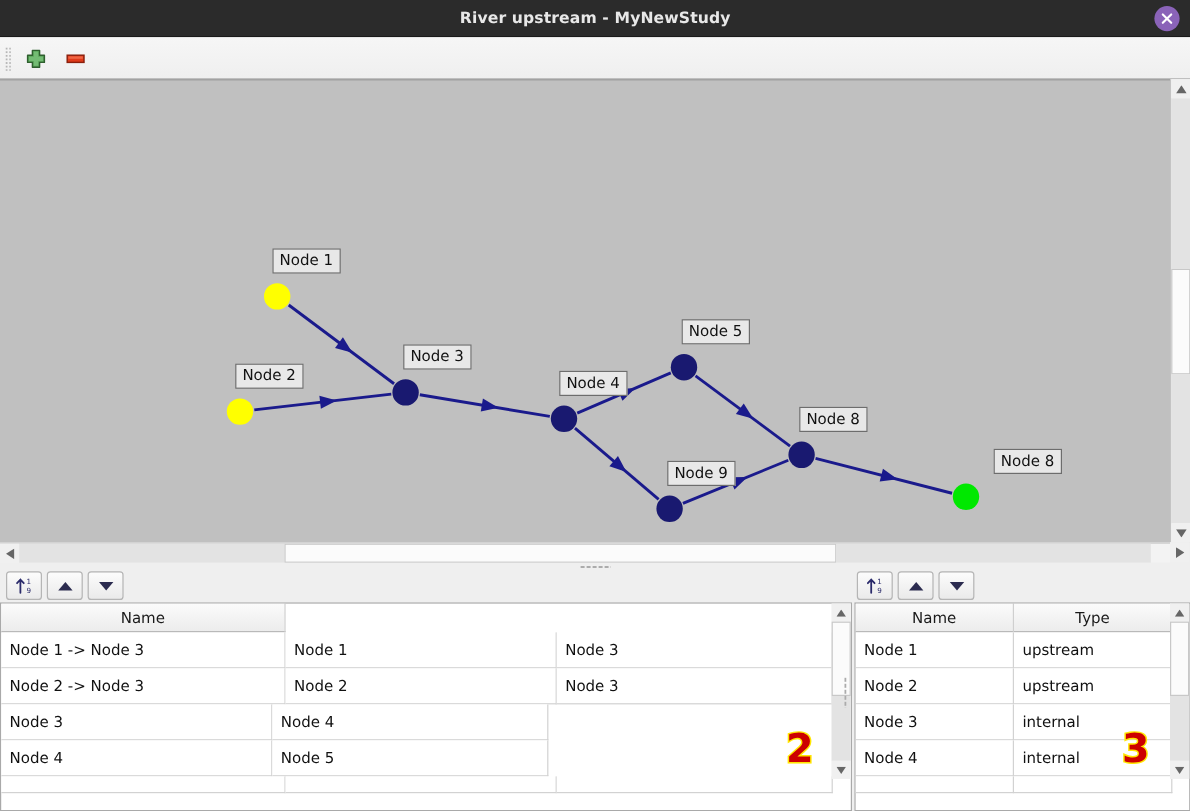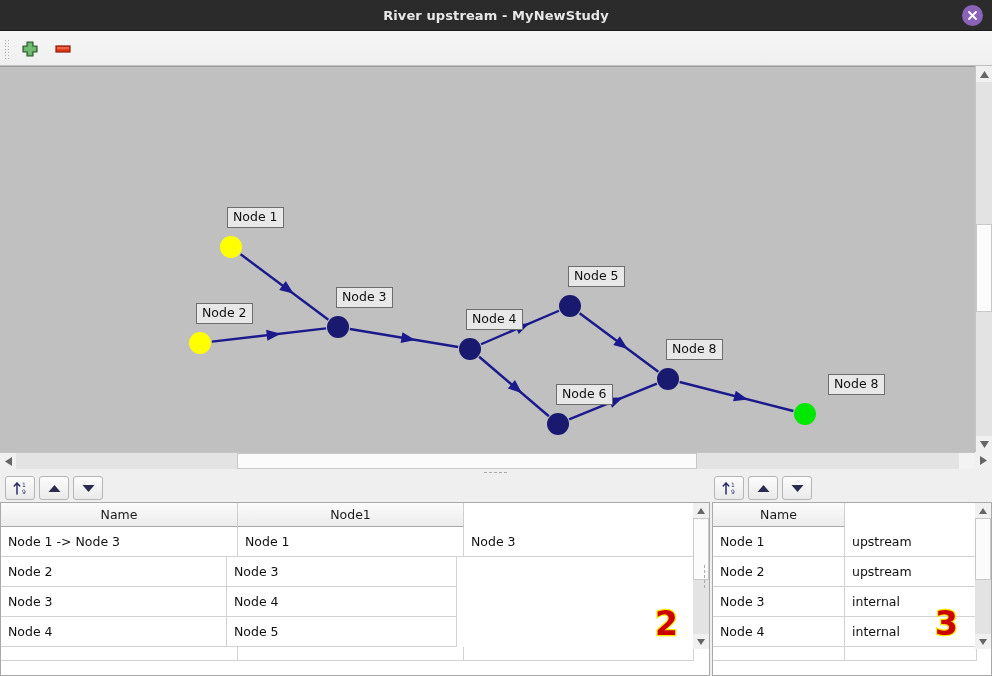--- a/index.html
+++ b/index.html
@@ -223,21 +223,21 @@
         <circle cx="668" cy="312" r="11" fill="#191970"></circle>
         <circle cx="805" cy="347" r="11" fill="#00e800"></circle>
       </g>
   </svg>
   <div id="labels-layer">
       <div class="node-label" style="left: 227px; top: 140px;">Node 1</div>
       <div class="node-label" style="left: 196px; top: 236px;">Node 2</div>
       <div class="node-label" style="left: 336px; top: 220px;">Node 3</div>
       <div class="node-label" style="left: 466px; top: 242px;">Node 4</div>
       <div class="node-label" style="left: 568px; top: 199px;">Node 5</div>
-      <div class="node-label" style="left: 556px; top: 317px;">Node 6</div>
+      <div class="node-label" style="left: 556px; top: 317px;">Node 9</div>
       <div class="node-label" style="left: 666px; top: 272px;">Node 8</div>
       <div class="node-label" style="left: 828px; top: 307px;">Node 8</div>
     </div>
   <div class="annot" id="annot-1" style="left:940px; top:408px;">1</div>
 </div>
 
 <div id="cv-vsb">
   <div class="sb-arrow" style="left:0;top:0;width:16px;height:16px;">
     <svg width="9" height="7" viewBox="0 0 9 7">
         <polygon points="4.5,0 9,7 0,7" fill="#666"></polygon>
@@ -293,29 +293,29 @@
     <div class="pbtn" style="left:68px;">
       <svg width="13" height="9" viewBox="0 0 13 9">
           <polygon points="0.5,1 12.5,1 6.5,8" fill="#2b2b4f"></polygon>
         </svg>
     </div>
   </div>
 
   <div class="tbl" id="links-table" style="left:0; top:26px; width:710px; height:174px;">
     <div class="thead" id="links-thead">
         <div class="th" style="width: 237px;">Name</div>
-        <div class="th" style="width: 226px;">Node1</div>
       </div>
     <div id="links-tbody">
         <div class="trow">
           <div class="td" style="width: 237px;">Node 1 -&gt; Node 3</div>
           <div class="td" style="width: 226px;">Node 1</div>
           <div class="td" style="width: 230px;">Node 3</div>
         </div>
         <div class="trow">
+          <div class="td" style="width: 237px;">Node 2 -&gt; Node 3</div>
           <div class="td" style="width: 226px;">Node 2</div>
           <div class="td" style="width: 230px;">Node 3</div>
         </div>
         <div class="trow">
           <div class="td" style="width: 226px;">Node 3</div>
           <div class="td" style="width: 230px;">Node 4</div>
         </div>
         <div class="trow">
           <div class="td" style="width: 226px;">Node 4</div>
           <div class="td" style="width: 230px;">Node 5</div>
@@ -363,20 +363,21 @@
     <div class="pbtn" style="left:68px;">
       <svg width="13" height="9" viewBox="0 0 13 9">
           <polygon points="0.5,1 12.5,1 6.5,8" fill="#2b2b4f"></polygon>
         </svg>
     </div>
   </div>
 
   <div class="tbl" id="nodes-table" style="left:712px; top:26px; width:280px; height:174px;">
     <div class="thead" id="nodes-thead">
         <div class="th" style="width: 132px;">Name</div>
+        <div class="th" style="width: 132px;">Type</div>
       </div>
     <div id="nodes-tbody">
         <div class="trow">
           <div class="td" style="width: 132px;">Node 1</div>
           <div class="td" style="width: 132px;">upstream</div>
         </div>
         <div class="trow">
           <div class="td" style="width: 132px;">Node 2</div>
           <div class="td" style="width: 132px;">upstream</div>
         </div>

